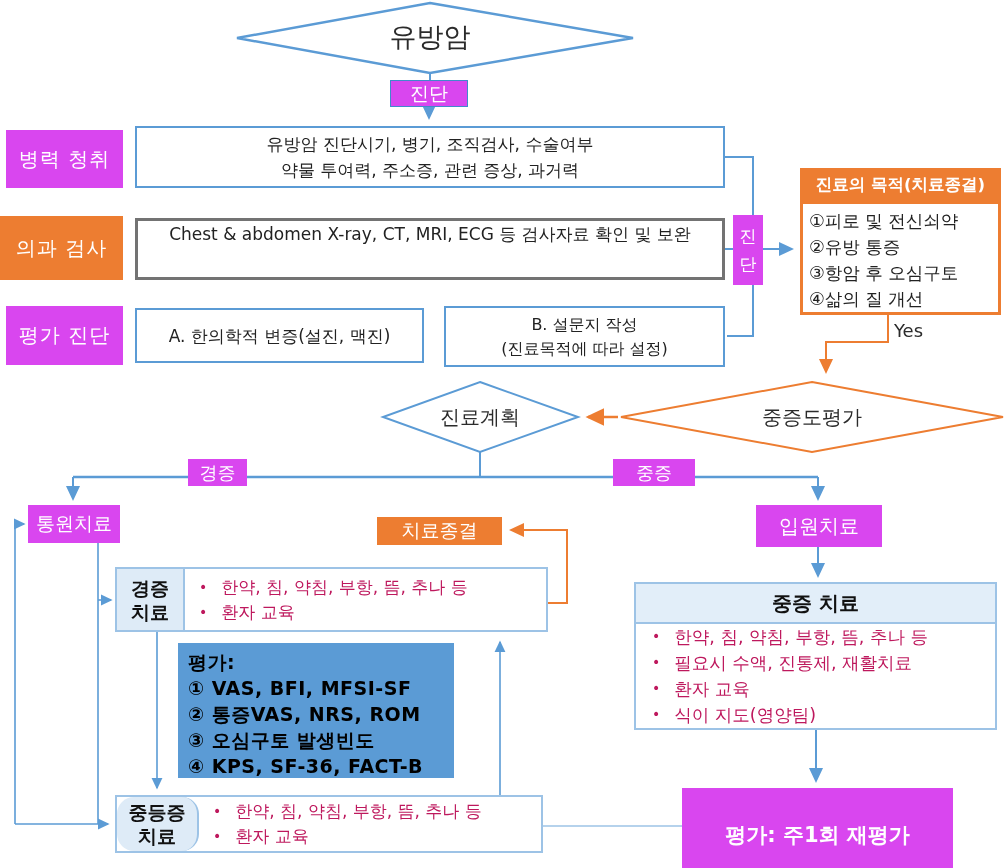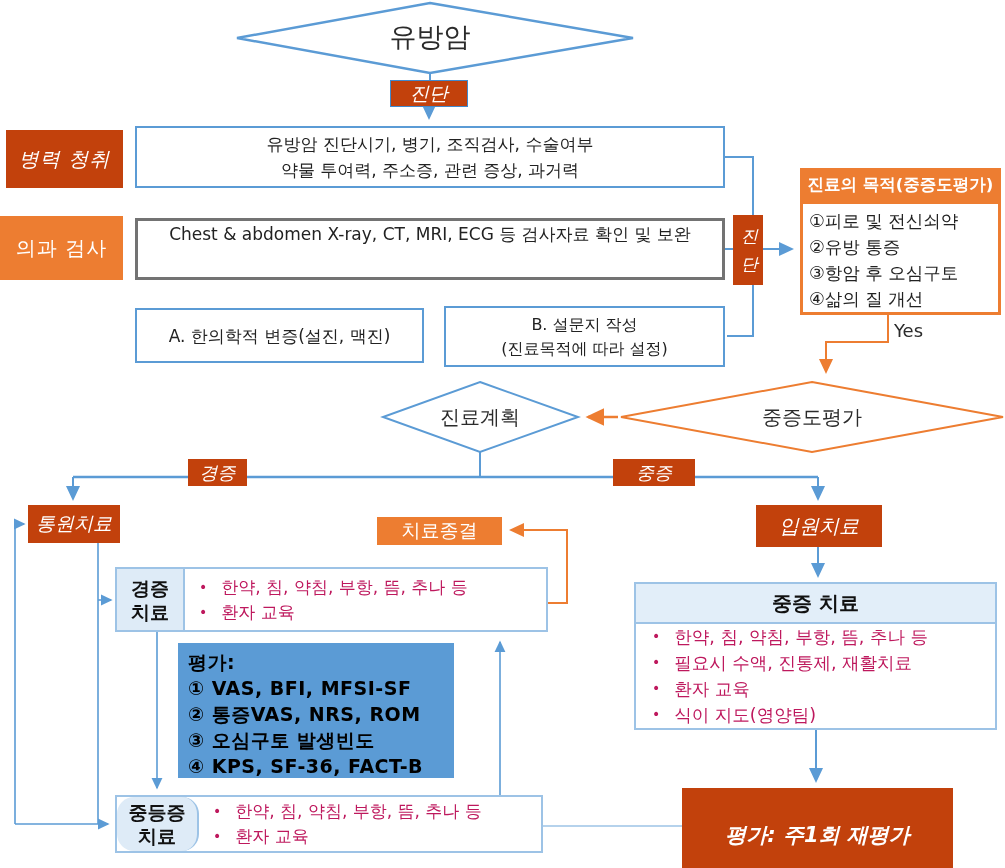--- a/index.html
+++ b/index.html
@@ -2,21 +2,21 @@
 <html><head>
 <meta charset="utf-8">
 <style>
   html,body{margin:0;padding:0;background:#ffffff;}
   #canvas{
     position:relative;width:1005px;height:868px;background:#ffffff;
     font-family:"DejaVu Sans",sans-serif;color:#2b2b2b;overflow:hidden;
   }
   #wires{position:absolute;left:0;top:0;z-index:1;}
   .node{position:absolute;z-index:2;box-sizing:border-box;}
-  .fill-blue{background:#c2410c;color:#ffffff;display:flex;align-items:center;justify-content:center;text-align:right;font-style:italic;}
+  .fill-blue{background:#d946ef;color:#ffffff;display:flex;align-items:center;justify-content:center;text-align:center;}
   .fill-orange{background:#ED7D31;color:#ffffff;display:flex;align-items:center;justify-content:center;text-align:center;}
   .outline-blue{background:#ffffff;border:2px solid #5B9BD5;display:flex;flex-direction:column;align-items:center;justify-content:center;text-align:center;}
   .outline-orange{background:#ffffff;border:3px solid #737373;display:flex;flex-direction:column;align-items:center;justify-content:flex-start;text-align:center;}
   .dlabel{position:absolute;z-index:3;display:flex;align-items:center;justify-content:center;text-align:center;color:#2b2b2b;}
   .sidehead{font-size:20px;letter-spacing:1px;}
   .ctext{font-size:17px;line-height:26px;color:#222;}
   .table{display:flex;border:2px solid #9DC3E6;background:#fff;}
   .table .cell-label{background:#DEEBF7;border-right:2px solid #9DC3E6;display:flex;align-items:center;justify-content:center;
     font-weight:bold;font-size:19px;color:#111;white-space:pre-line;text-align:center;line-height:24px;}
   .table .cell-body{flex:1;display:flex;flex-direction:column;justify-content:center;padding:2px 6px 2px 14px;}
@@ -88,31 +88,32 @@
   <div class="node outline-blue" style="left:135px;top:126px;width:590px;height:62px;">
     <div class="ctext">유방암 진단시기, 병기, 조직검사, 수술여부</div>
     <div class="ctext">약물 투여력, 주소증, 관련 증상, 과거력</div>
   </div>
 
   <div class="node fill-orange sidehead" style="left:0px;top:216px;width:123px;height:64px;">의과 검사</div>
   <div class="node outline-orange" style="left:135px;top:218px;width:590px;height:62px;">
     <div class="ctext">Chest &amp; abdomen X-ray, CT, MRI, ECG 등 검사자료 확인 및 보완</div>
   </div>
 
+  <div class="node fill-blue sidehead" style="left:6px;top:306px;width:117px;height:59px;">평가 진단</div>
   <div class="node outline-blue" style="left:135px;top:308px;width:289px;height:55px;">
     <div class="ctext">A. 한의학적 변증(설진, 맥진)</div>
   </div>
   <div class="node outline-blue" style="left:444px;top:306px;width:281px;height:61px;">
     <div class="ctext" style="font-size:16px;line-height:24px;">B. 설문지 작성</div>
     <div class="ctext" style="font-size:16px;line-height:24px;">(진료목적에 따라 설정)</div>
   </div>
 
   <div class="node fill-blue vtext" style="left:733px;top:215px;width:30px;height:70px;word-break:break-all;padding:0 5px;">진단</div>
 
-  <div class="node fill-orange" style="left:800px;top:168px;width:201px;height:33px;font-size:16.5px;font-weight:bold;">진료의 목적(중증도평가)</div>
+  <div class="node fill-orange" style="left:800px;top:168px;width:201px;height:33px;font-size:16.5px;font-weight:bold;">진료의 목적(치료종결)</div>
   <div class="node purpose-body" style="left:800px;top:201px;width:201px;height:114px;">
     <div class="line">①피로 및 전신쇠약</div>
     <div class="line">②유방 통증</div>
     <div class="line">③항암 후 오심구토</div>
     <div class="line">④삶의 질 개선</div>
   </div>
   <div class="dlabel" style="left:894px;top:318px;width:50px;height:24px;font-size:18px;justify-content:flex-start;">Yes</div>
 
   <div class="node fill-blue" style="left:188px;top:459px;width:59px;height:27px;font-size:18px;">경증</div>
   <div class="node fill-blue" style="left:613px;top:459px;width:82px;height:27px;font-size:18px;">중증</div>

